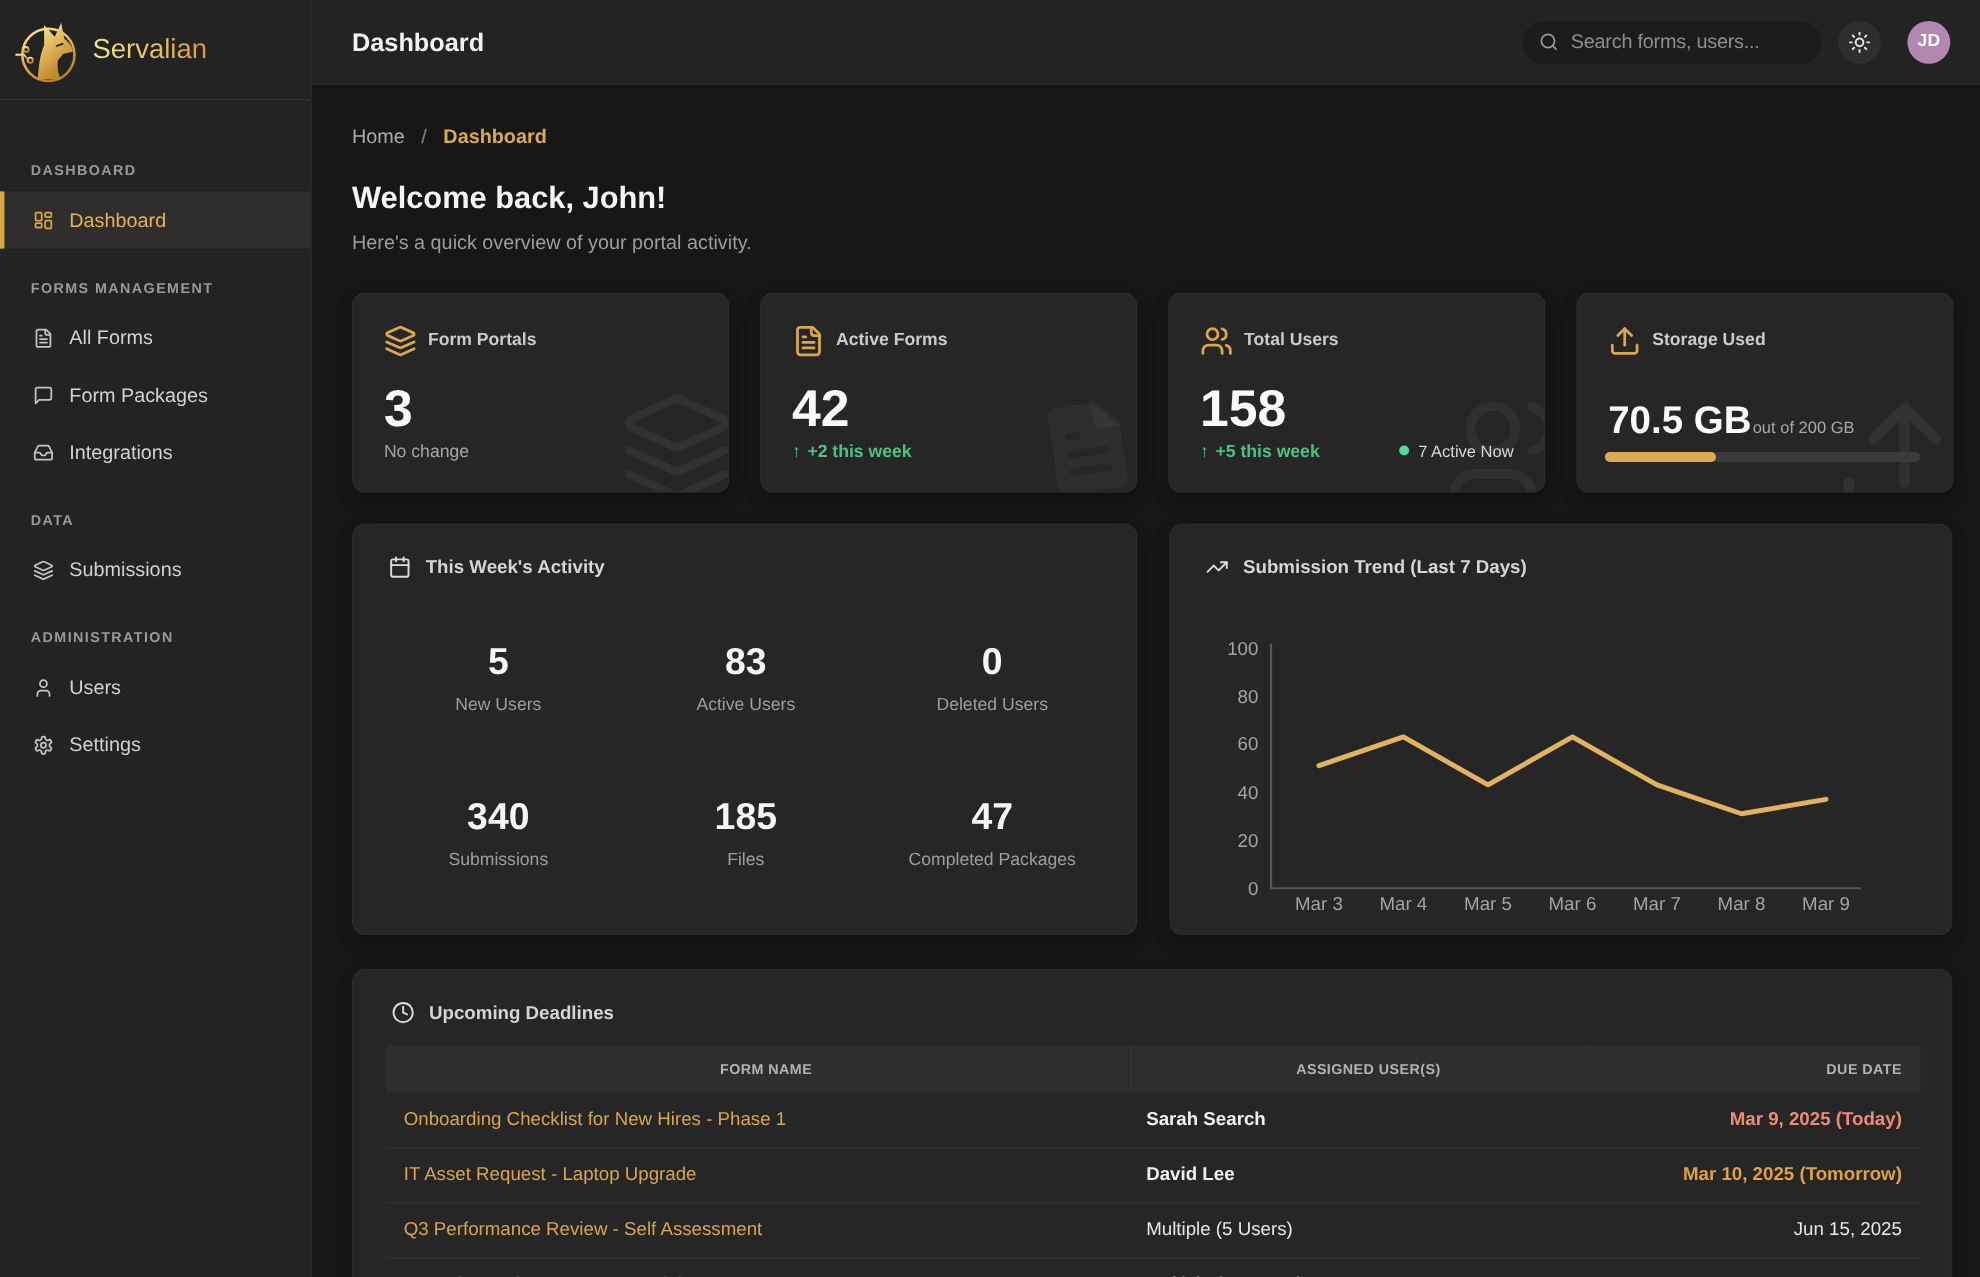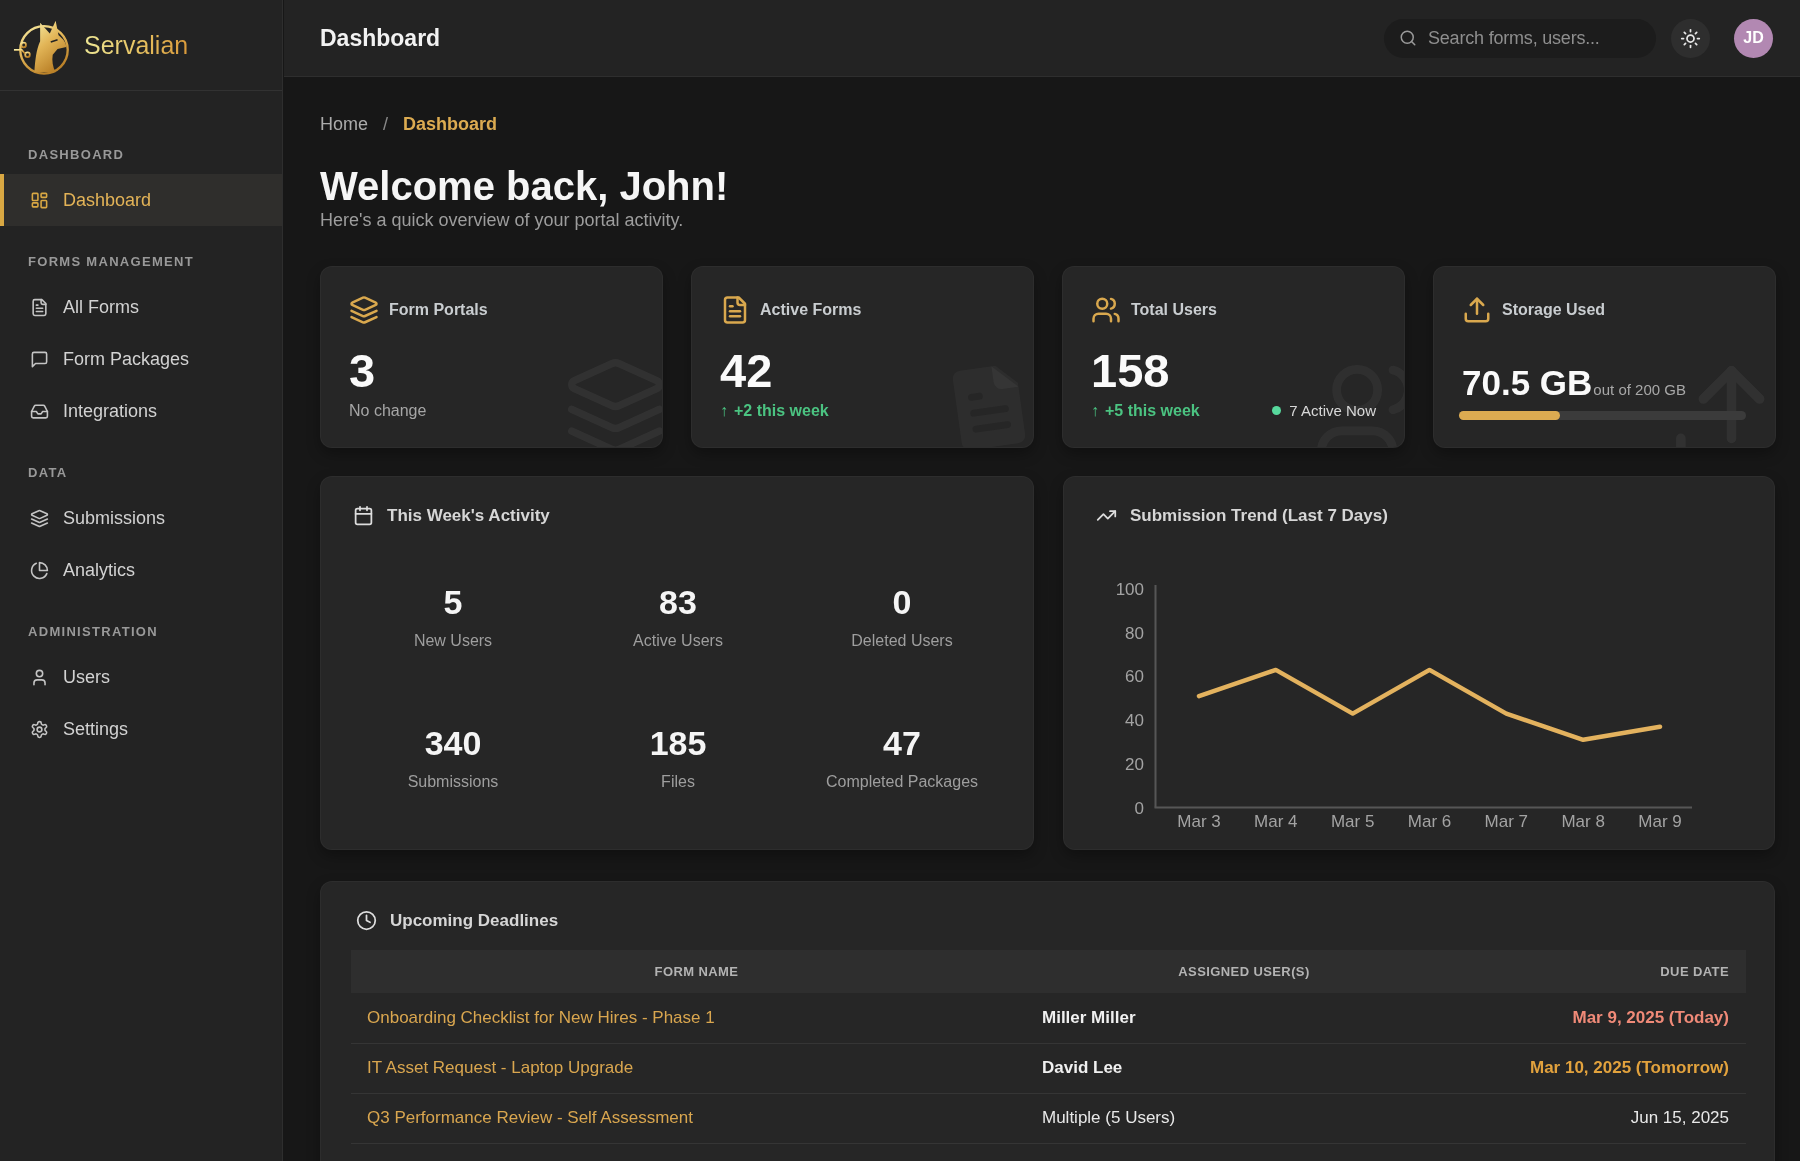--- a/index.html
+++ b/index.html
@@ -36,21 +36,21 @@
 .iconbtn svg { width:21px; height:21px; }
 .avatar { width:39px; height:39px; border-radius:50%; background:#b288b2; margin-left:24px;
   margin-right:27px; display:flex; align-items:center; justify-content:center;
   color:#fff; font-size:16px; font-weight:bold; }
 
 
 .main { position:absolute; left:284px; top:78px; width:1516px; }
 .crumb { position:absolute; left:36px; top:36px; font-size:18px; color:#ababab; }
 .crumb .sep { margin:0 10px; color:#8a8a8a; }
 .crumb .cur { color:#dcab51; font-weight:bold; }
-h1 { position:absolute; left:36px; top:86px; color:#f5f5f5; font-size:40px; font-weight:bold; }
+h1 { position:absolute; left:36px; top:86px; color:#f5f5f5; font-size:28px; font-weight:bold; }
 .sub { position:absolute; left:36px; top:132px; color:#9d9d9d; font-size:18px; }
 
 .card { position:absolute; background:#262626; border-radius:12px;
   border:1px solid rgba(255,255,255,0.035); box-shadow:0 6px 14px rgba(0,0,0,0.30);
   overflow:hidden; }
 
 
 .stat { top:188px; width:343px; height:182px; }
 .stat .hd { position:absolute; left:28px; top:28px; display:flex; align-items:center; }
 .stat .hd svg { width:30px; height:30px; color:#d9a84e; }
@@ -156,27 +156,20 @@
     Integrations
   </div>
   <div class="seclabel">DATA</div>
   <div class="navitem">
     <svg viewBox="0 0 24 24" fill="none" stroke="currentColor" stroke-width="2" stroke-linecap="round" stroke-linejoin="round">
         <path d="M12.83 2.18a2 2 0 0 0-1.66 0L2.6 6.08a1 1 0 0 0 0 1.83l8.58 3.91a2 2 0 0 0 1.66 0l8.58-3.9a1 1 0 0 0 0-1.83Z"></path>
         <path d="m22 17.65-9.17 4.16a2 2 0 0 1-1.66 0L2 17.65"></path>
         <path d="m22 12.65-9.17 4.16a2 2 0 0 1-1.66 0L2 12.65"></path>
       </svg>
     Submissions
-  </div>
-  <div class="navitem">
-    <svg viewBox="0 0 24 24" fill="none" stroke="currentColor" stroke-width="2" stroke-linecap="round" stroke-linejoin="round">
-        <path d="M21.21 15.89A10 10 0 1 1 8 2.83"></path>
-        <path d="M22 12A10 10 0 0 0 12 2v10z"></path>
-      </svg>
-    Analytics
   </div>
   <div class="seclabel">ADMINISTRATION</div>
   <div class="navitem">
     <svg viewBox="0 0 24 24" fill="none" stroke="currentColor" stroke-width="2" stroke-linecap="round" stroke-linejoin="round">
         <path d="M19 21v-2a4 4 0 0 0-4-4H9a4 4 0 0 0-4 4v2"></path>
         <circle cx="12" cy="7" r="4"></circle>
       </svg>
     Users
   </div>
   <div class="navitem">
@@ -386,21 +379,21 @@
     </div>
     <table class="dl">
       <tbody>
           <tr>
         <th style="width:675px;">FORM NAME</th>
         <th style="width:420px;">ASSIGNED USER(S)</th>
         <th class="r">DUE DATE</th>
       </tr>
       <tr>
         <td class="link">Onboarding Checklist for New Hires - Phase 1</td>
-        <td class="name">Miller Miller</td>
+        <td class="name">Sarah Search</td>
         <td class="r due1">Mar 9, 2025 (Today)</td>
       </tr>
       <tr>
         <td class="link">IT Asset Request - Laptop Upgrade</td>
         <td class="name">David Lee</td>
         <td class="r due2">Mar 10, 2025 (Tomorrow)</td>
       </tr>
       <tr>
         <td class="link">Q3 Performance Review - Self Assessment</td>
         <td class="name plain">Multiple (5 Users)</td>

